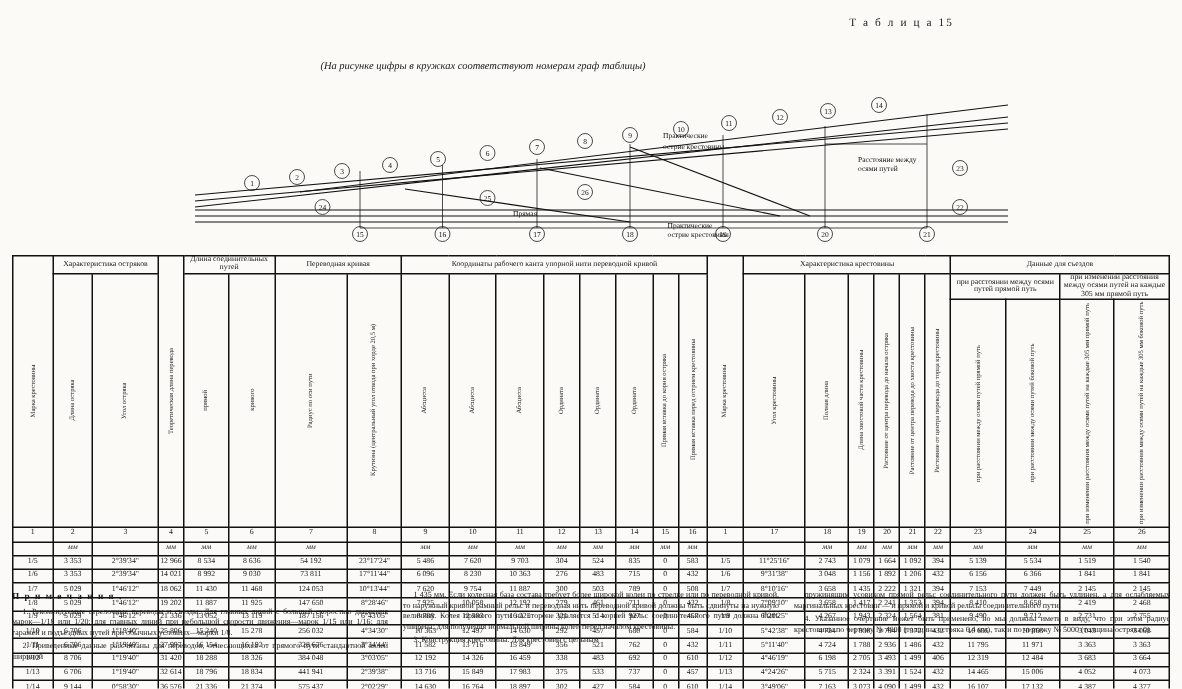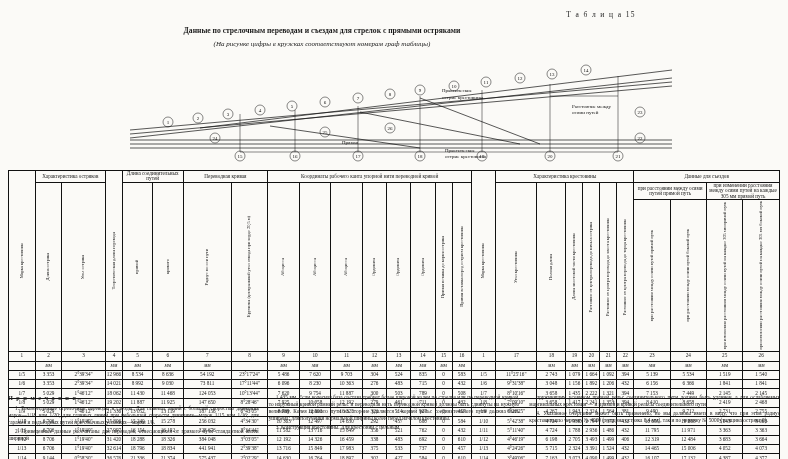--- a/index.html
+++ b/index.html
@@ -53,21 +53,20 @@
   .notes .col{flex:1;}
   .notes h4{font-size:6.2px;margin:0 0 3px 0;font-weight:bold;letter-spacing:1px;}
   .notes p{margin:0 0 2px 0;text-indent:7px;}
 </style>
 </head>
 <body>
 
 <div class="page">
 
   <div class="tbl-num">Т а б л и ц а  15</div>
-  <div class="title">Данные по стрелочным переводам и съездам для стрелок с прямыми остряками</div>
   <div class="subtitle">(На рисунке цифры в кружках соответствуют номерам граф таблицы)</div>
 
   <div class="diagram">
     <svg width="560" height="112" viewBox="0 0 560 112">
       <g stroke="#111" fill="none" stroke-width="0.7">
 
         <line x1="10" y1="78" x2="552" y2="30"></line>
         <line x1="10" y1="82" x2="552" y2="34"></line>
         <line x1="10" y1="86" x2="552" y2="26"></line>
         <line x1="80" y1="76" x2="552" y2="18"></line>

